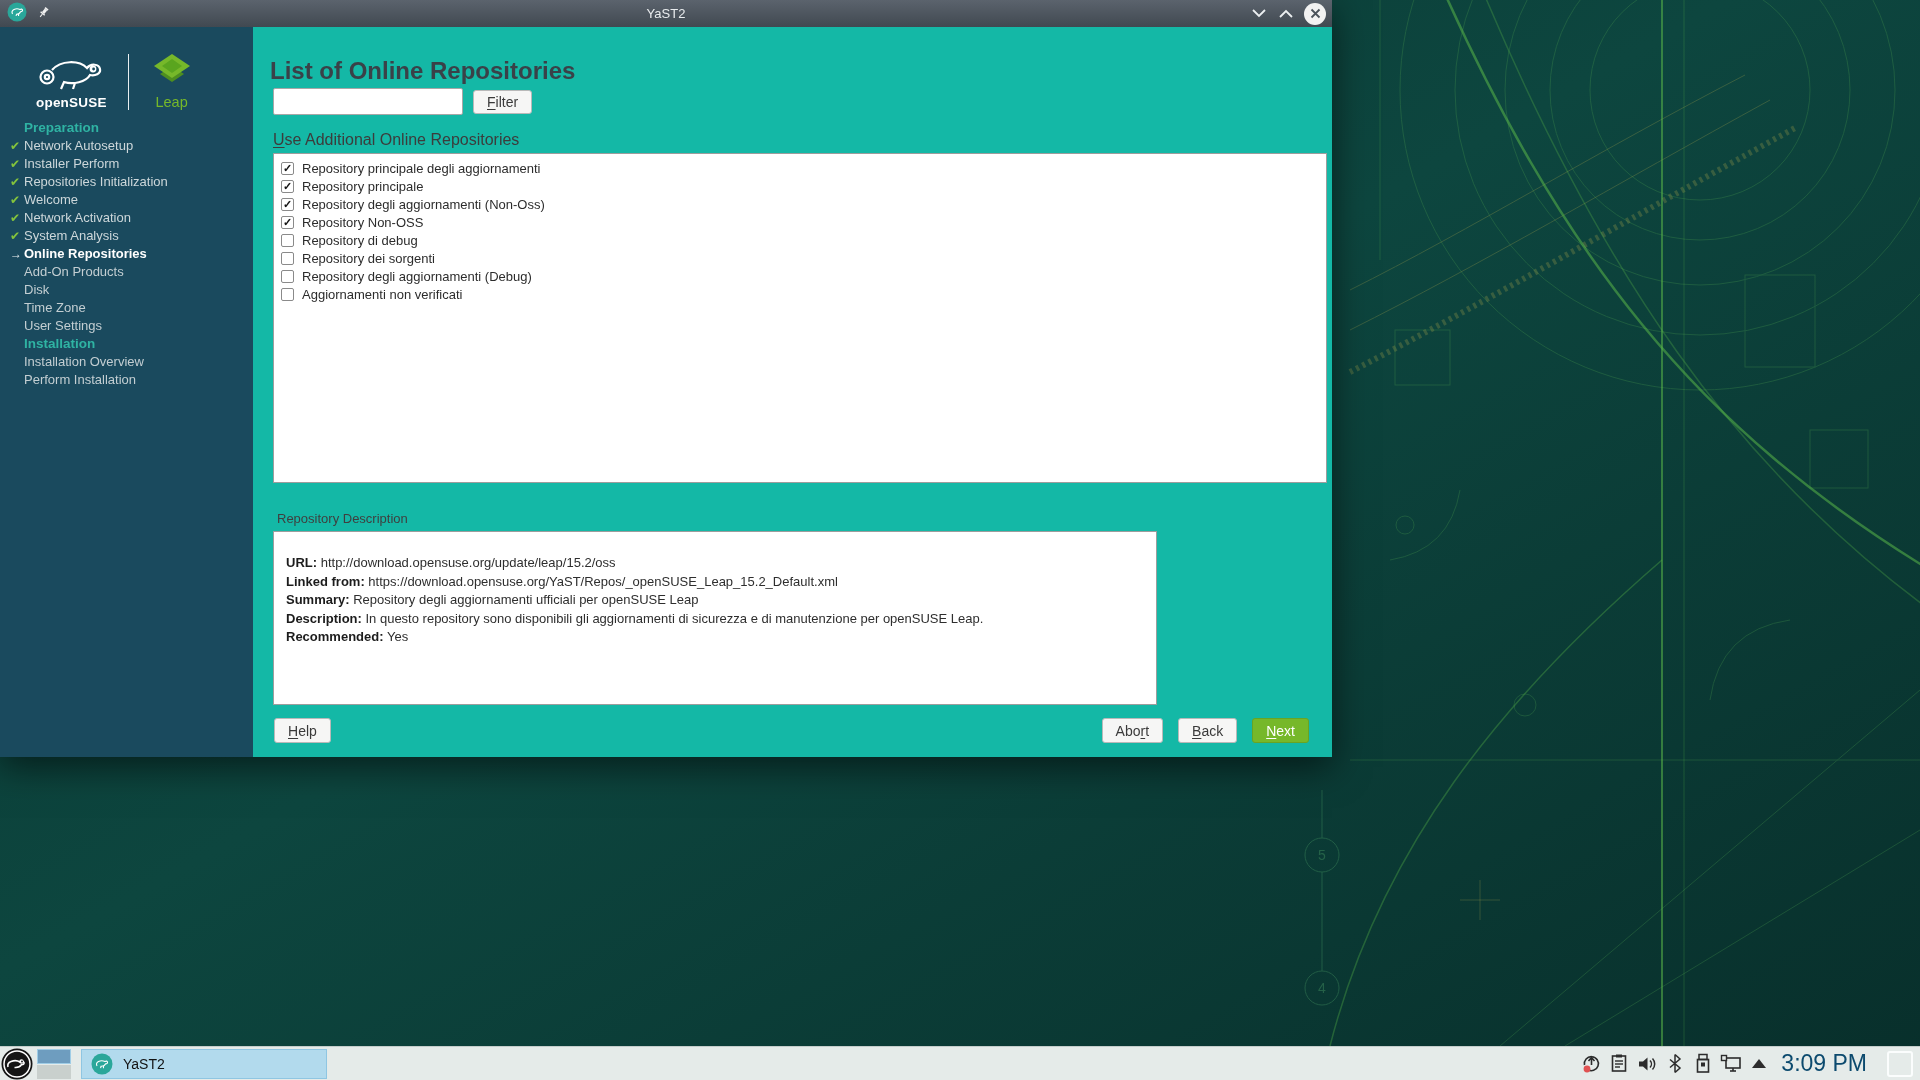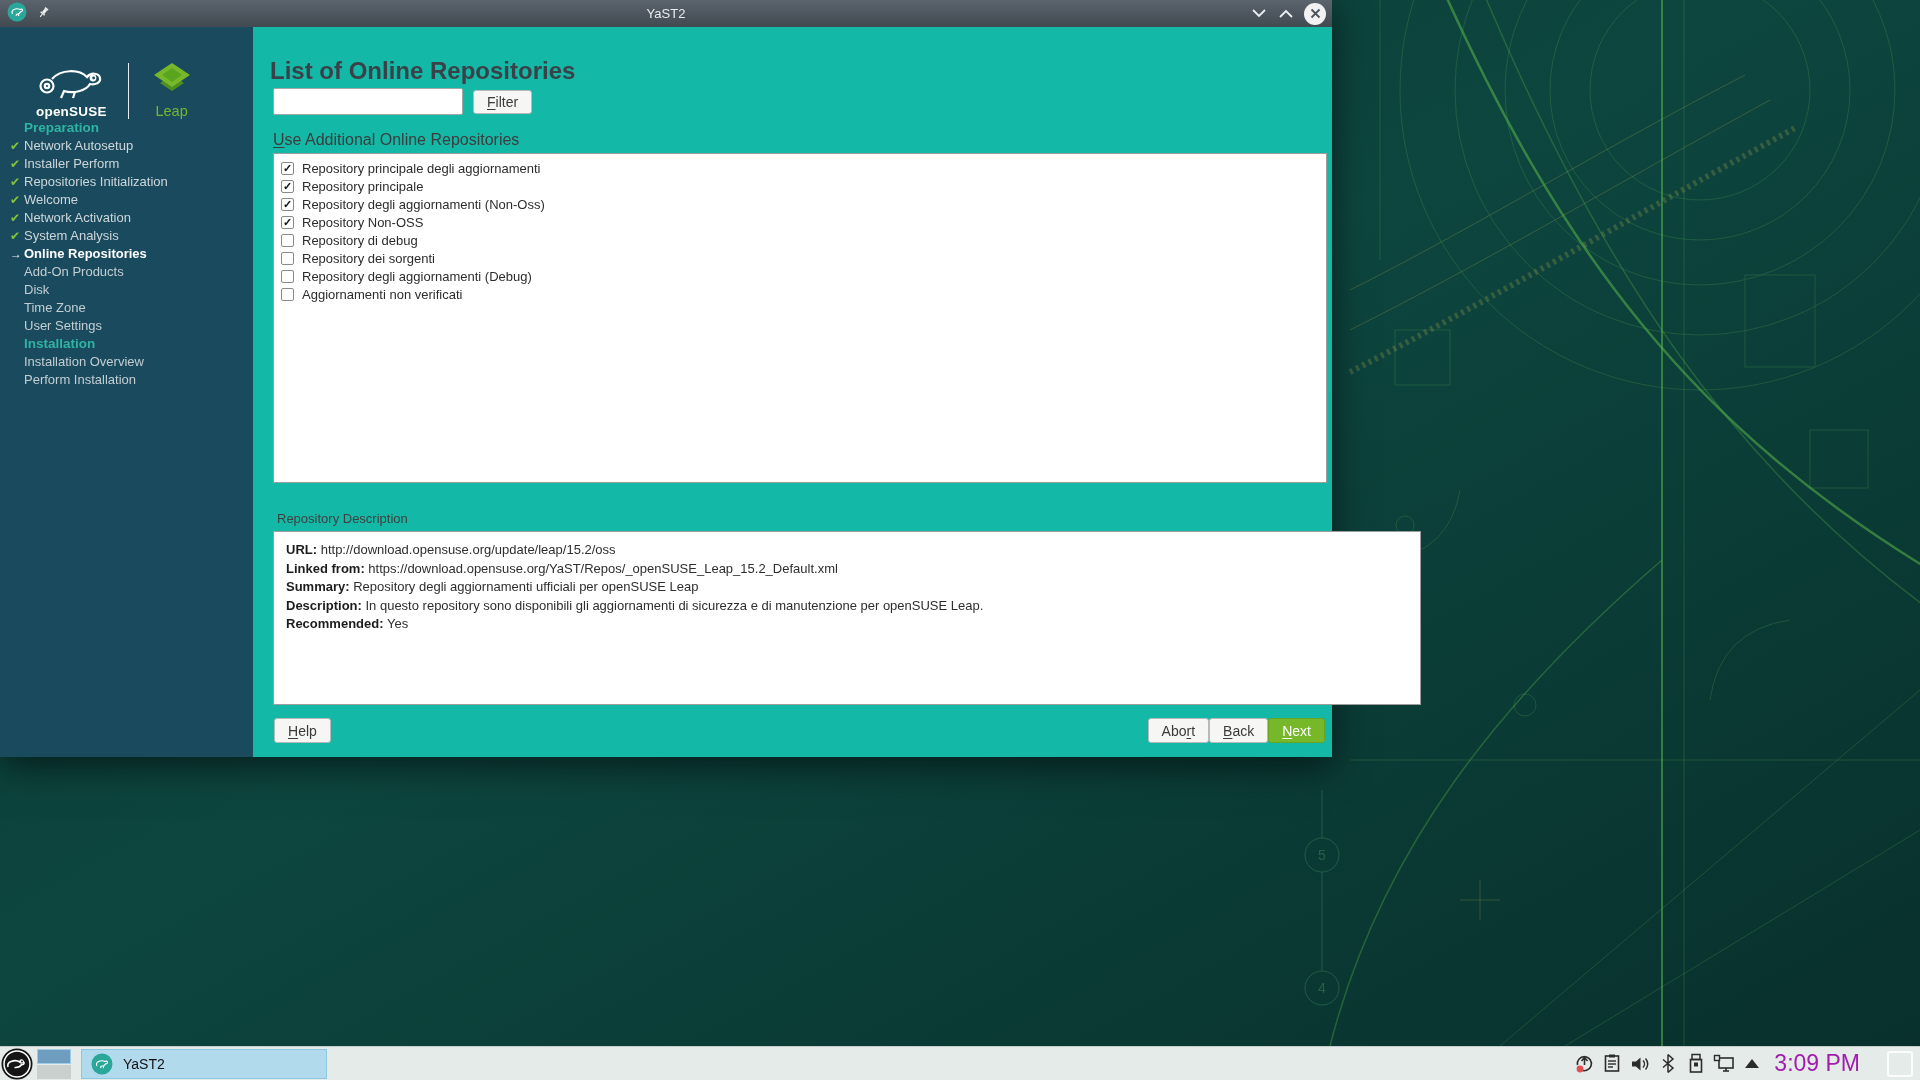--- a/index.html
+++ b/index.html
@@ -20,21 +20,21 @@
     color:#e9ecee; font-size:13px; pointer-events:none; }
   .tb-controls { margin-left:auto; display:flex; align-items:center; gap:9px; padding-right:6px; }
   .tb-ctl { width:18px; height:18px; display:flex; align-items:center; justify-content:center; }
   .tb-close { width:22px; height:22px; background:#f2f2f2; border-radius:50%;
     display:flex; align-items:center; justify-content:center; }
 
   .win-body { display:flex; height:730px; }
 
   
   .sidebar { width:253px; background:#1a4a5e; color:#cdd7da; position:relative; }
-  .logos { display:flex; align-items:flex-start; padding:34px 0 0 36px; height:86px; }
+  .logos { display:flex; align-items:flex-start; padding:25px 0 0 36px; height:86px; }
   .brand-block { text-align:center; }
   .brand-name { color:#fff; font-size:13.5px; font-weight:bold; letter-spacing:.2px; margin-top:1px; }
   .logo-divider { width:1px; background:#e8eef0; height:56px; margin:2px 21px 0 21px; }
   .product-block { text-align:center; }
   .product-name { color:#76b82a; font-size:14.5px; margin-top:0px; }
   .steps { padding:6px 6px 0 10px; font-size:13px; line-height:18px; }
   .step-row { white-space:nowrap; }
   .step-row.header { color:#2fb3a3; font-weight:bold; font-size:13.5px; }
   .step-row .marker { display:inline-block; width:14px; font-size:12px; }
   .step-row.done .marker { color:#84c43c; }
@@ -54,41 +54,41 @@
   .filter-btn { position:absolute; left:220px; top:63px; height:24px; }
   .mn { text-decoration:underline; text-underline-offset:2px; }
   .list-label { position:absolute; left:20px; top:104px; font-size:16px; color:#3c3c3c; }
   .repo-box { position:absolute; left:20px; top:126px; width:1054px; height:330px;
     background:#fff; border:1px solid #9d9d9d; padding:5px 0 0 7px; overflow:hidden; }
   .repo-row { display:flex; align-items:center; height:18px; }
   .cb { width:13px; height:13px; border:1px solid #8a8a8a; border-radius:2px; background:#fff;
     font-size:11px; line-height:11px; font-weight:bold; color:#151515; text-align:center; flex:0 0 13px; }
   .repo-row .rlabel { margin-left:8px; font-size:13px; color:#2c2c2c; }
   .desc-label { position:absolute; left:24px; top:484px; font-size:13px; color:#3f3f3f; }
-  .desc-box { position:absolute; left:20px; top:504px; width:1148px; height:174px;
-    background:#fff; border:1px solid #9d9d9d; padding:9px 12px; }
+  .desc-box { position:absolute; left:20px; top:504px; width:884px; height:174px;
+    background:#fff; border:1px solid #9d9d9d; padding:22px 12px; }
   .desc-line { font-size:13px; line-height:18.5px; color:#2e2e2e; }
   .desc-line b { color:#1c1c1c; }
   .help-btn { position:absolute; left:21px; top:691px; }
-  .nav-btns { position:absolute; right:7px; top:691px; display:flex; }
+  .nav-btns { position:absolute; right:23px; top:691px; display:flex; gap:15px; }
   .btn.green { background:#76b82a; border-color:#68a424; color:#fff; }
 
   
   .taskbar { position:absolute; left:0; top:1046px; width:1920px; height:34px;
     background:#e5ebe9; border-top:1px solid #c4cdcb; display:flex; align-items:center; }
   .launcher { width:34px; height:34px; display:flex; align-items:center; justify-content:center; }
   .pager { width:34px; height:30px; margin-left:3px; display:flex; flex-direction:column; gap:1px; }
   .pager .d1 { flex:1; background:#6e9dbf; border:1px solid #9fcde6; }
   .pager .d2 { flex:1; background:#c9d0cd; }
   .task-btn { margin-left:10px; width:246px; height:30px; background:#b2daed;
     border:1px solid #8fc6e2; display:flex; align-items:center; padding-left:9px; gap:10px; }
   .task-label { font-size:14px; color:#121212; }
   .tray { margin-left:auto; display:flex; align-items:center; gap:4px; }
   .tray-icon { width:24px; height:24px; display:flex; align-items:center; justify-content:center; }
-  .clock { font-size:23px; color:#a21caf; margin:0 27px 0 10px; white-space:nowrap; }
+  .clock { font-size:23px; color:#0c4a6e; margin:0 20px 0 10px; white-space:nowrap; }
   .show-desktop { width:26px; height:26px; border:2px solid #fbfdfd; border-radius:3px;
     margin-right:7px; background:transparent; }
 </style>
 </head>
 <body>
 
 <div class="desktop">
   <svg width="1920" height="1080" viewBox="0 0 1920 1080">
     <defs>
       <linearGradient id="bg" x1="0" y1="0" x2="1" y2="1">

